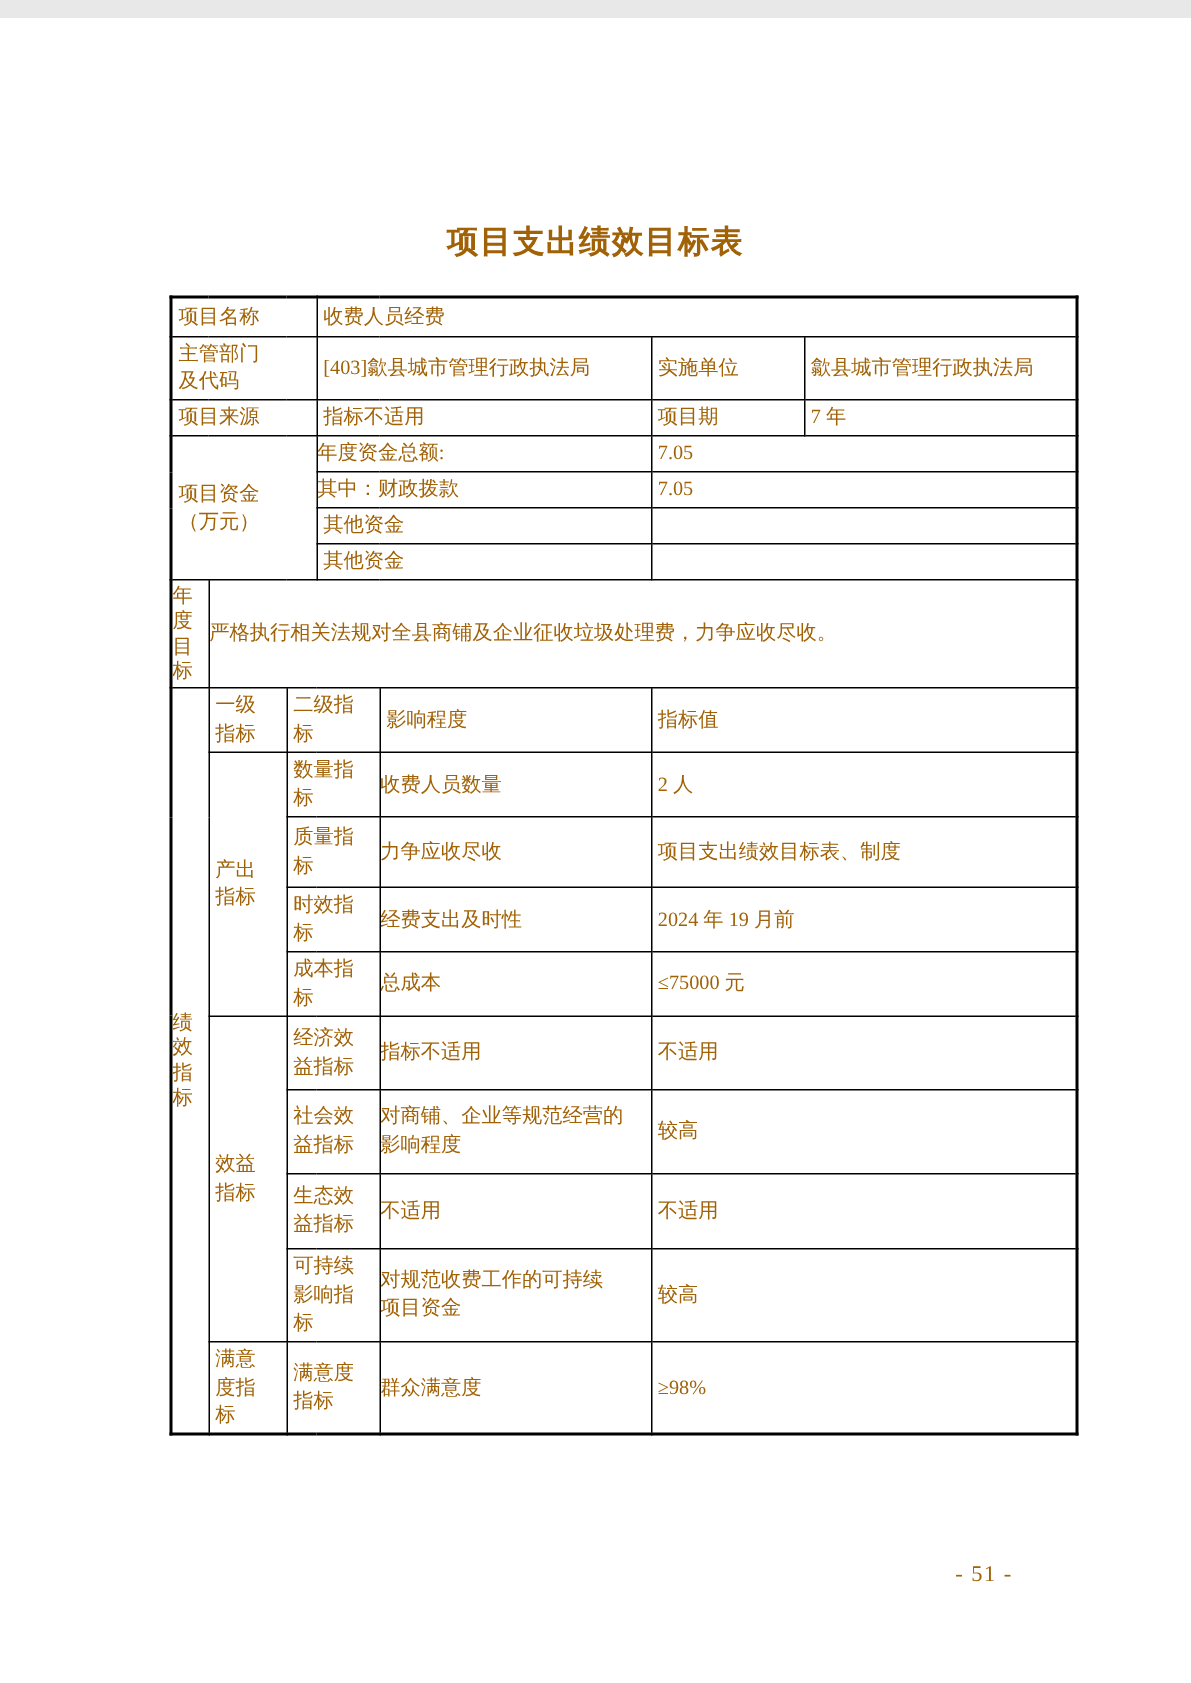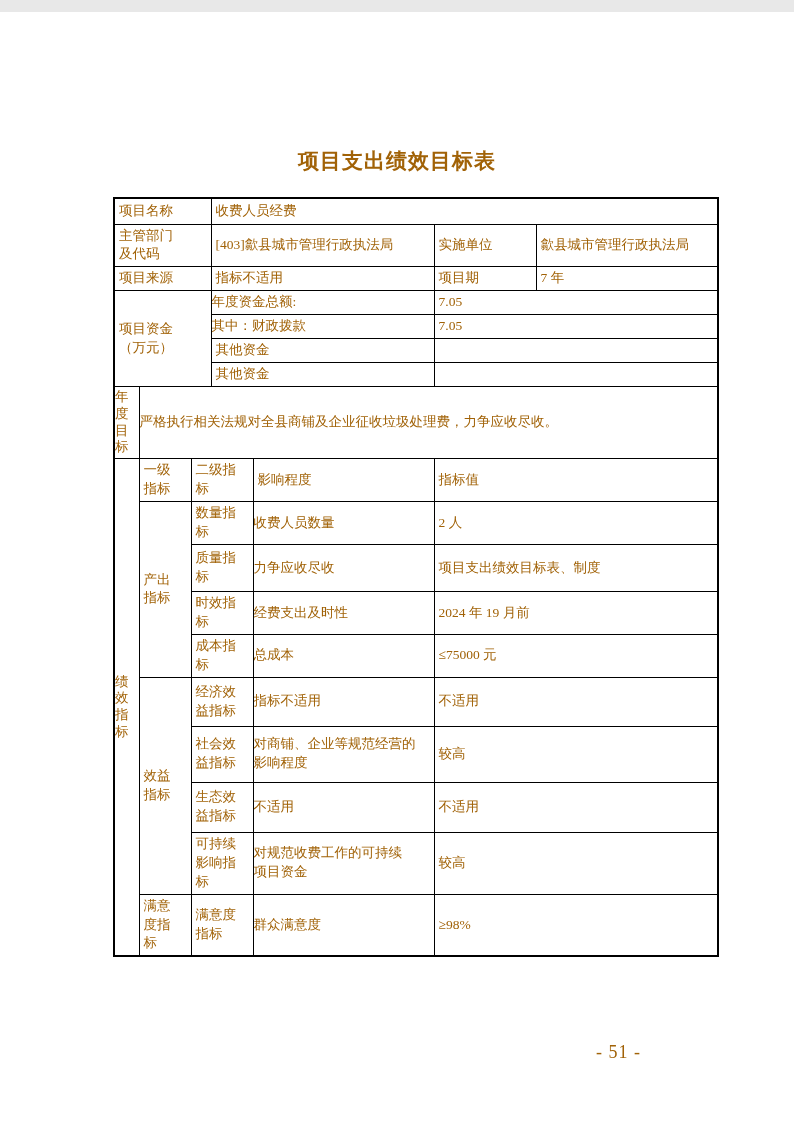--- a/index.html
+++ b/index.html
@@ -61,22 +61,22 @@
   }
   table.main-table td.vertical {
     padding: 2px 0;
     line-height: 1.25;
   }
   .page-number {
     position: absolute;
     top: 1030px;
     left: 596px;
     width: 120px;
-    text-align: left;
-    font-size: 18px;
+    text-align: center;
+    font-size: 15px;
     letter-spacing: 1px;
   }
 </style>
 </head>
 <body>
 
 <div class="page">
 
   <h1 class="doc-title">项目支出绩效目标表</h1>
 

